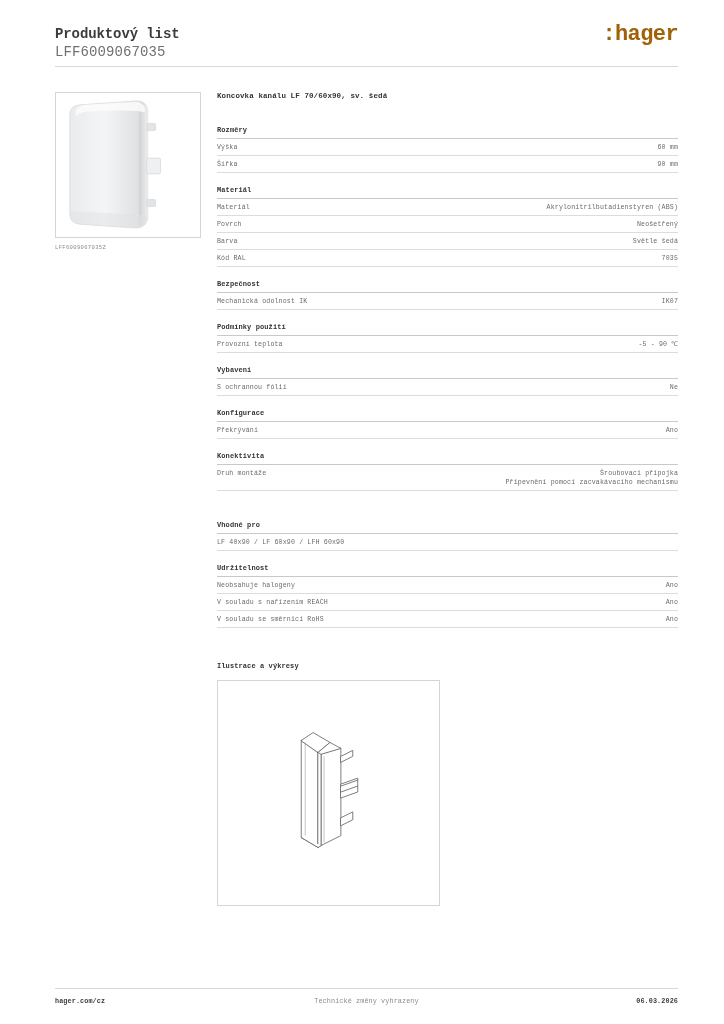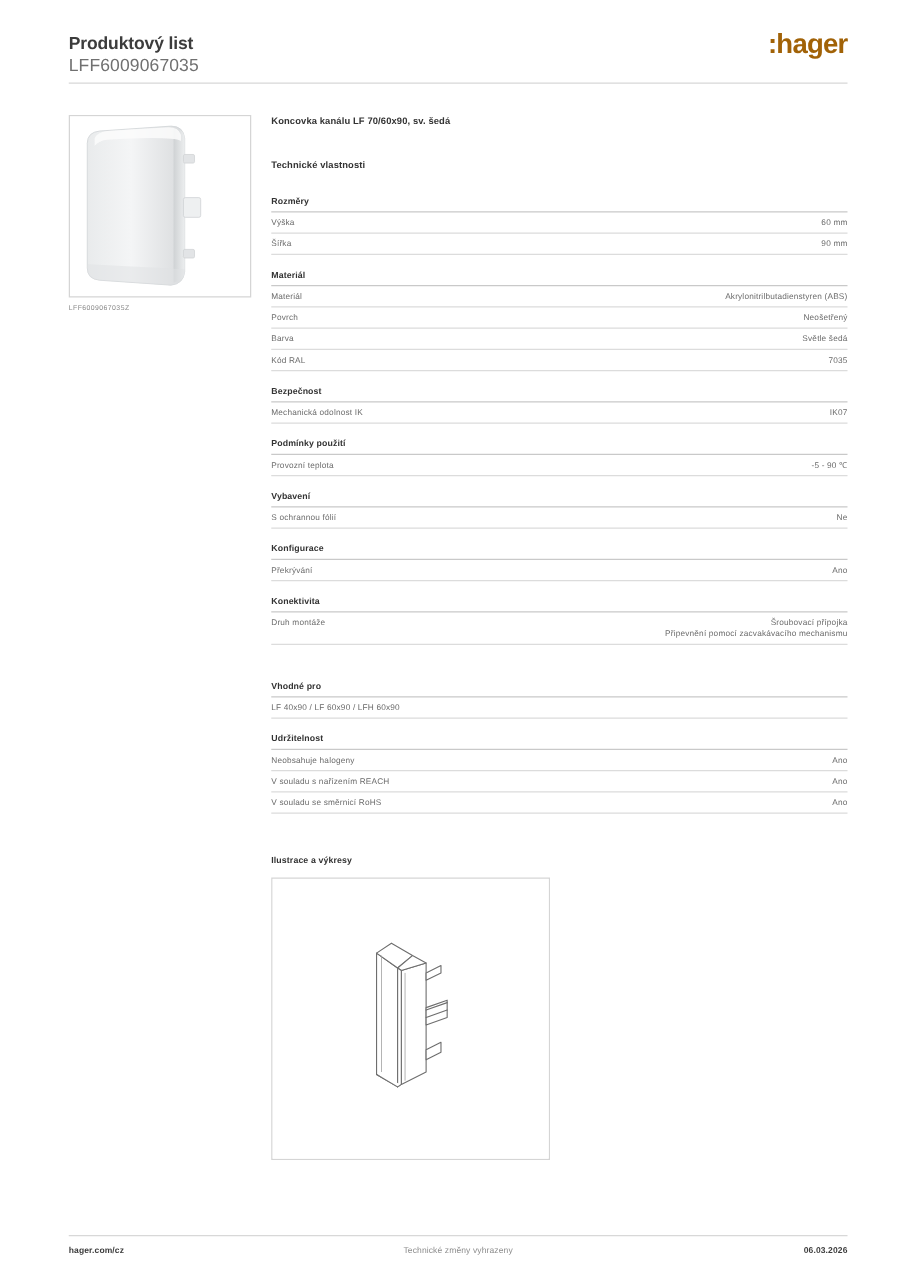--- a/index.html
+++ b/index.html
@@ -7,35 +7,35 @@
     margin: 0; padding: 0;
     background: #ffffff;
   }
   body {
     width: 724px; height: 1024px;
     font-family: "Liberation Sans", sans-serif;
     color: #3c3c3c;
     position: relative;
     overflow: hidden;
   }
-  .page { position: relative; width: 648px; height: 1024px; }
+  .page { position: relative; width: 648px; height: 1024px; font-family: Liberation Mono, monospace; }
 
   
   .header {
     position: absolute;
     left: 55px; top: 26px; width: 623px; height: 40px;
     display: flex; align-items: flex-start; justify-content: space-between;
   }
   .doc-title {
     font-size: 14px; font-weight: bold; color: #3c3c3c;
     line-height: 17px; letter-spacing: -0.1px;
   }
   .doc-ref {
     font-size: 14px; font-weight: normal; color: #707070;
-    line-height: 18px; letter-spacing: 0.1px; text-align: center;
+    line-height: 18px; letter-spacing: 0.1px;
   }
   .logo {
     font-size: 22px; font-weight: bold; color: #a16207;
     letter-spacing: -0.6px; line-height: 22px;
     margin-top: -2px;
   }
   .header-rule {
     position: absolute; left: 55px; top: 66px; width: 623px;
     height: 1px; background: #d8d8d8;
   }
@@ -163,21 +163,20 @@
       <rect x="92" y="108" width="9" height="7" rx="1.2" fill="#e2e4e6" stroke="#cfd2d4" stroke-width="0.6"></rect>
 
       <path d="M14 120 L93 124 L93 127 Q92 136 82 137 L24 133 Q14 132 14 123 Z" fill="#dfe2e4" opacity="0.5"></path>
     </svg>
   </div>
   <div class="photo-caption">LFF6009067035Z</div>
 
   <div class="content">
 
     <div class="product-name">Koncovka kanálu LF 70/60x90, sv. šedá</div>
-    <div class="section-title">Technické vlastnosti</div>
 
     <div id="groups-primary">
         <div class="group">
           <div class="group-title">Rozměry</div>
           <div class="row">
             <div class="row-label">Výška</div>
             <div class="row-value">
               <span class="v-line">60 mm</span>
             </div>
           </div>

